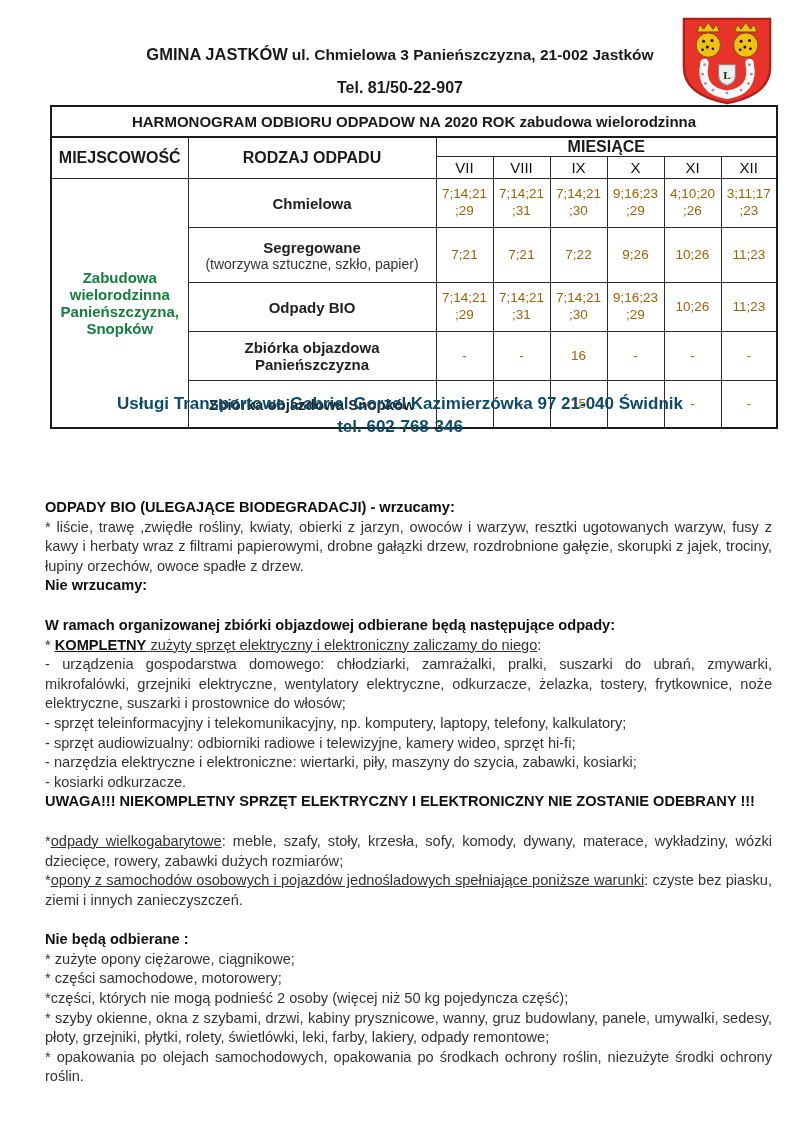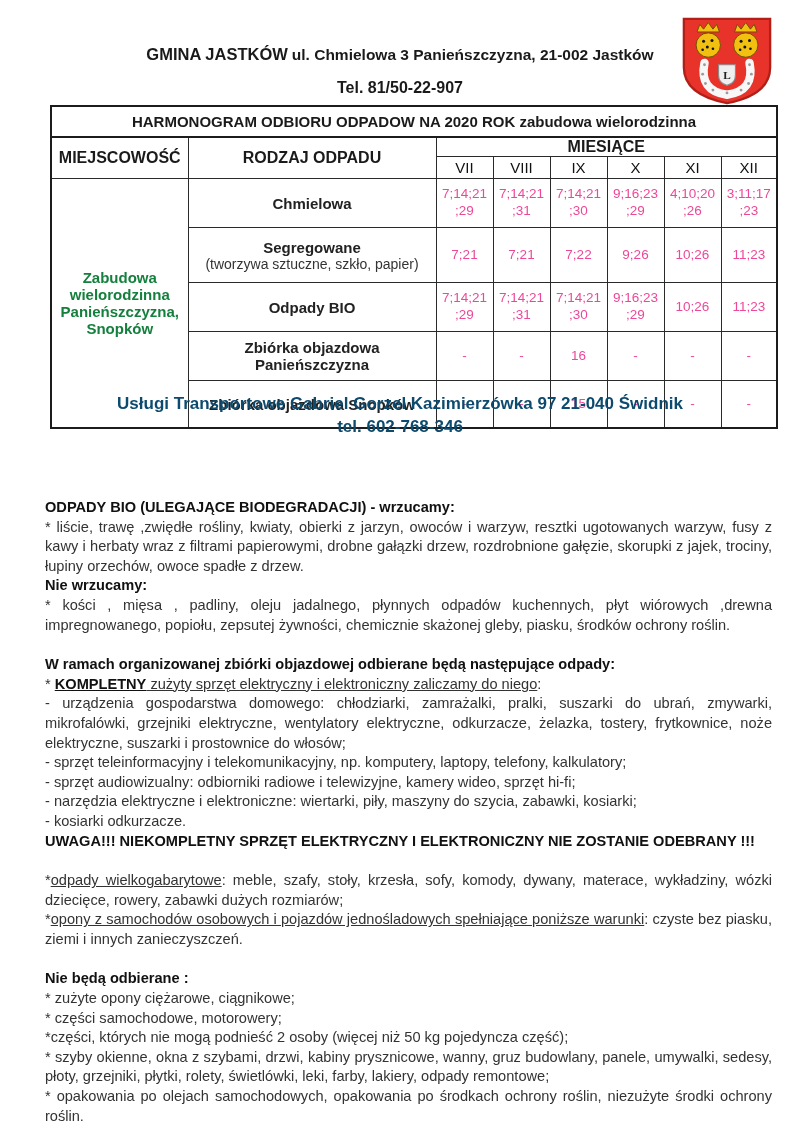--- a/index.html
+++ b/index.html
@@ -29,21 +29,21 @@
     text-align:center; vertical-align:middle;
     padding:0 4px;
     overflow-wrap:anywhere;
   }
   tr.title-row th { height:29px; font-size:15px; font-weight:bold; border-bottom:2px solid #1c1c1c; }
   th.col-head { font-size:16px; font-weight:bold; }
   tr.months-row th { height:21px; font-size:15px; font-weight:normal; color:#111; }
   td.loc-cell { font-size:15px; font-weight:bold; padding:0 14px; color:#15803d; }
   td.type-cell { font-size:15px; font-weight:bold; padding:0 30px; color:#222; }
   td.type-cell .sub { font-weight:normal; font-size:14px; color:#333; display:block; }
-  td.val-cell { font-size:13.5px; color:#ec4899; line-height:1.25; }
+  td.val-cell { font-size:13.5px; color:#a16207; line-height:1.25; }
   tr.r1 td { height:48px; }
   tr.r2 td { height:54px; }
   tr.r3 td { height:48px; }
   tr.r4 td { height:48px; }
   tr.r5 td { height:46px; }
   
   .contractor { position:absolute; top:392px; left:0; width:100%; text-align:center;
     font-weight:bold; font-size:17px; line-height:23px; color:#0c4a6e; }
   
   .body-text { position:absolute; top:498px; left:45px; width:727px; }
@@ -185,21 +185,20 @@
   <div class="contractor">
     <div>Usługi Transportowe Gabriel Gorzel Kazimierzówka 97 21-040 Świdnik</div>
     <div>tel. 602-768-346</div>
   </div>
 
   <div class="body-text" id="sections">
       <div class="section">
         <p><span class="b">ODPADY BIO (ULEGAJĄCE BIODEGRADACJI) - wrzucamy:</span></p>
         <p><span>* liście, trawę ,zwiędłe rośliny, kwiaty, obierki z jarzyn, owoców i warzyw, resztki ugotowanych warzyw, fusy z kawy i herbaty wraz z filtrami papierowymi, drobne gałązki drzew, rozdrobnione gałęzie, skorupki z jajek, trociny, łupiny orzechów, owoce spadłe z drzew.</span></p>
         <p><span class="b">Nie wrzucamy:</span></p>
-        <p><span>* kości , mięsa , padliny, oleju jadalnego, płynnych odpadów kuchennych, płyt wiórowych ,drewna impregnowanego, popiołu, zepsutej żywności, chemicznie skażonej gleby, piasku, środków ochrony roślin.</span></p>
       </div>
       <div class="section">
         <p><span class="b">W ramach organizowanej zbiórki objazdowej odbierane będą następujące odpady:</span></p>
         <p><span>* </span><span class="b u">KOMPLETNY</span><span class="u"> zużyty sprzęt elektryczny i elektroniczny zaliczamy do niego</span><span>:</span></p>
         <p><span>- urządzenia gospodarstwa domowego: chłodziarki, zamrażalki, pralki, suszarki do ubrań, zmywarki, mikrofalówki, grzejniki elektryczne, wentylatory elektryczne, odkurzacze, żelazka, tostery, frytkownice, noże elektryczne, suszarki i prostownice do włosów;</span></p>
         <p><span>- sprzęt teleinformacyjny i telekomunikacyjny, np. komputery, laptopy, telefony, kalkulatory;</span></p>
         <p><span>- sprzęt audiowizualny: odbiorniki radiowe i telewizyjne, kamery wideo, sprzęt hi-fi;</span></p>
         <p><span>- narzędzia elektryczne i elektroniczne: wiertarki, piły, maszyny do szycia, zabawki, kosiarki;</span></p>
         <p><span>- kosiarki odkurzacze.</span></p>
         <p><span class="b">UWAGA!!! NIEKOMPLETNY SPRZĘT ELEKTRYCZNY I ELEKTRONICZNY NIE ZOSTANIE ODEBRANY !!!</span></p>

